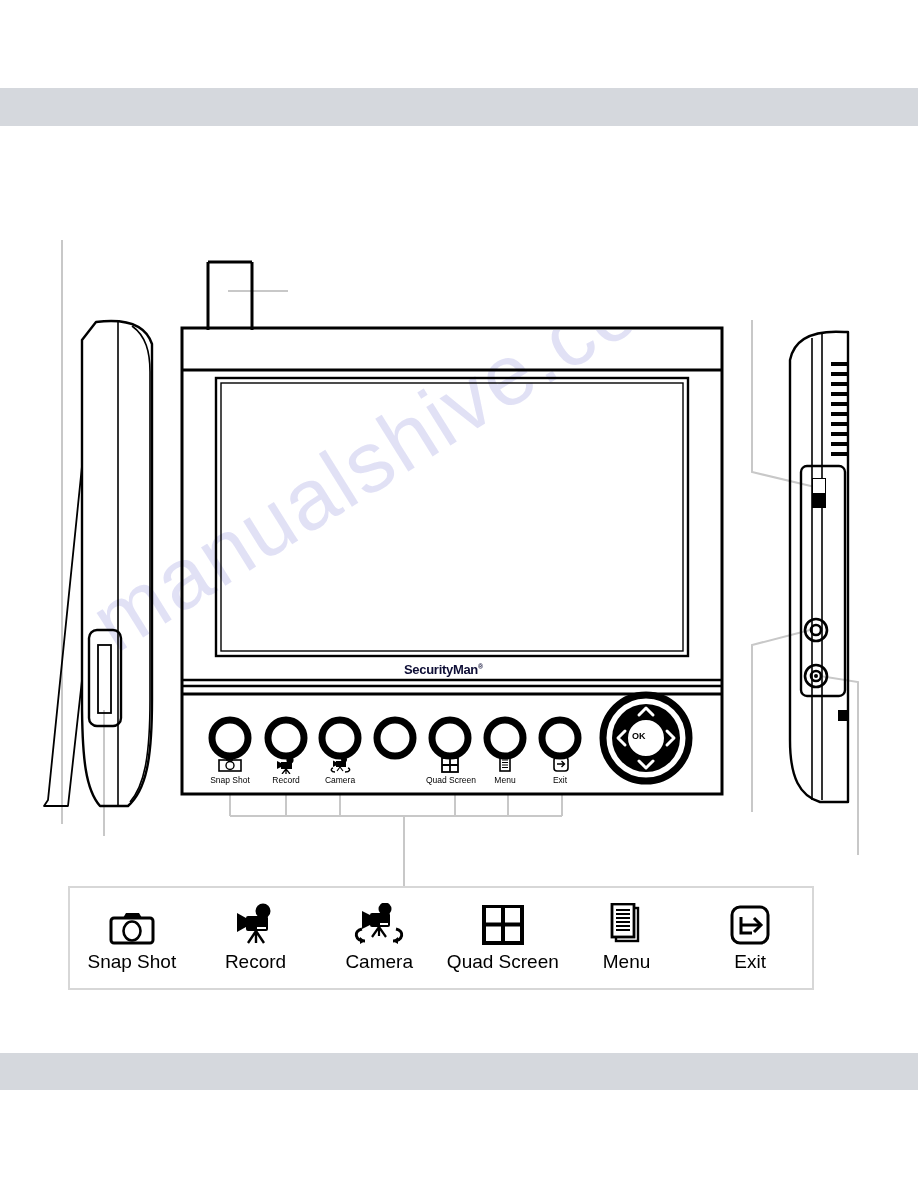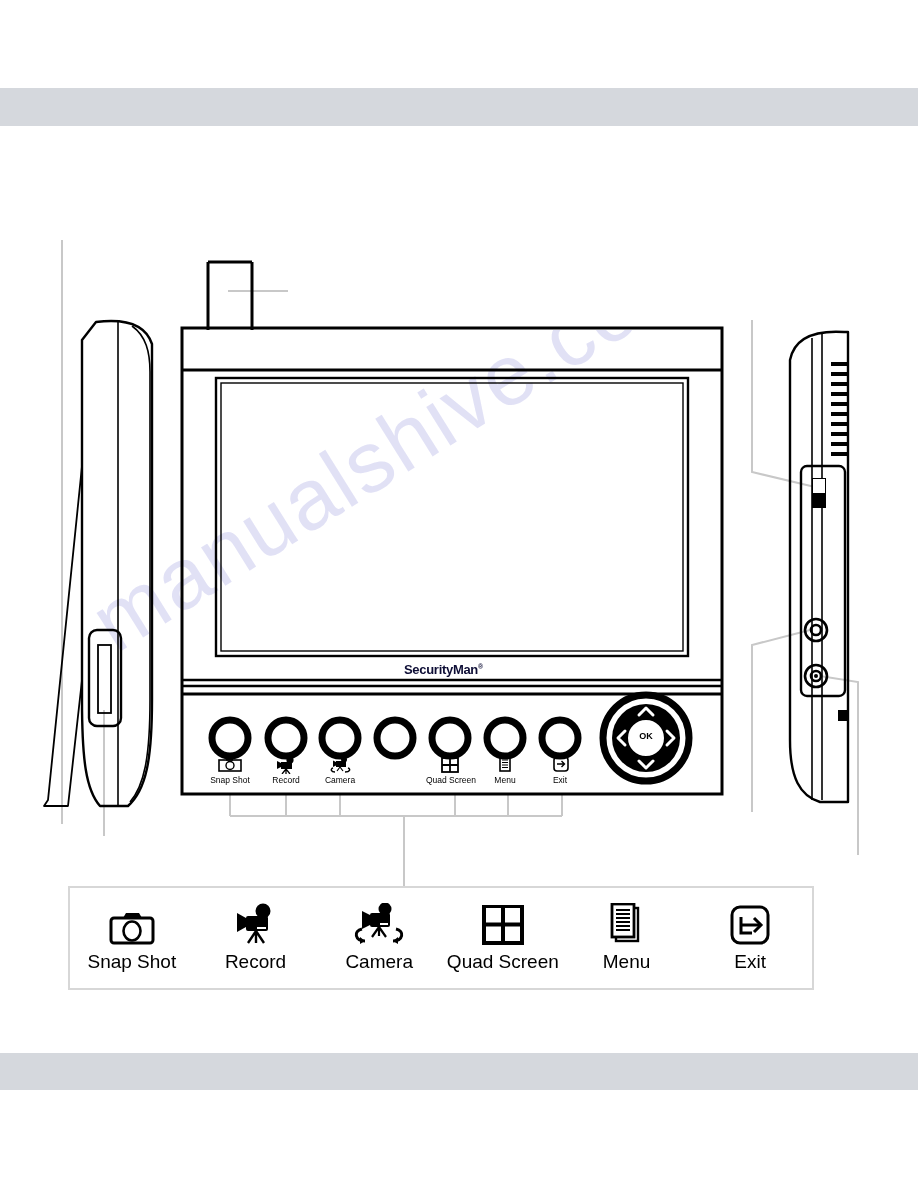--- a/index.html
+++ b/index.html
@@ -55,21 +55,21 @@
 
   #brand{
     position:absolute;left:404px;top:662px;
     font-size:13px;font-weight:bold;color:#0d0d35;
     letter-spacing:-.3px;
     font-family:"Liberation Sans", sans-serif;
   }
   #brand sup{font-size:7px;vertical-align:super;}
   #okText{
     position:absolute;left:632px;top:731px;width:28px;
-    text-align:center;font-size:9px;font-weight:bold;color:#000;
+    font-size:9px;font-weight:bold;color:#000;
     font-family:"Liberation Sans", sans-serif;
   }
 </style>
 </head>
 <body>
 
 <div id="band-top" class="band"></div>
 <div id="band-bottom" class="band"></div>
 
 <div id="watermark">

